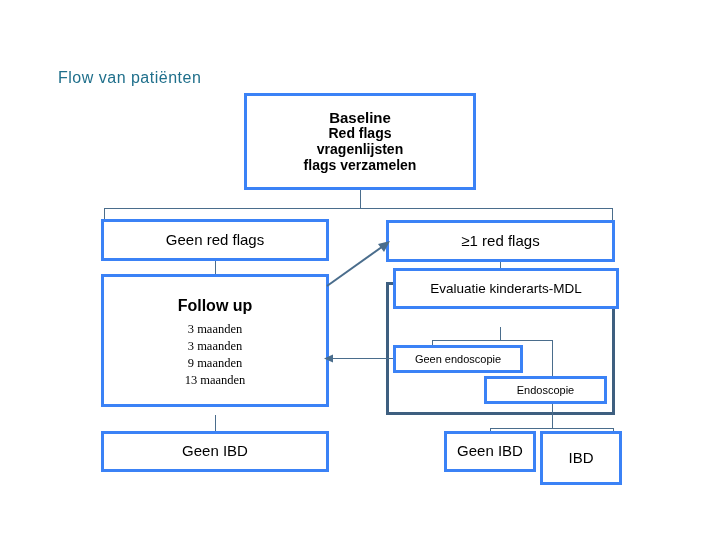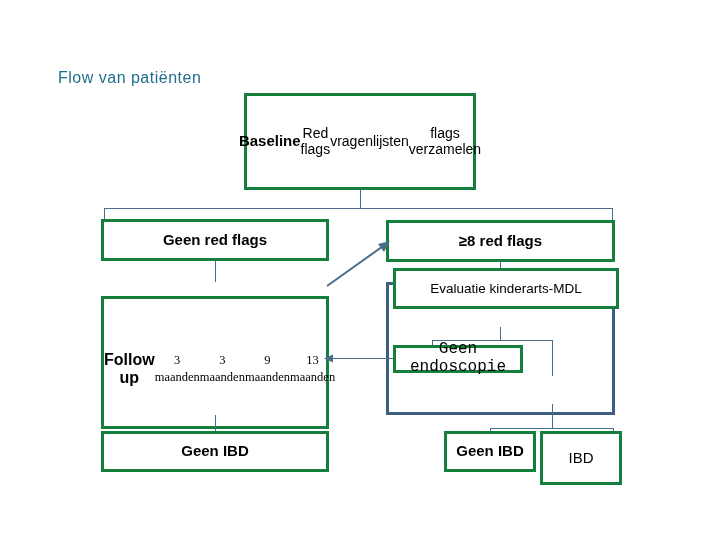--- a/index.html
+++ b/index.html
@@ -23,22 +23,23 @@
     font-weight: normal;
     color: #1f6f8b;
     letter-spacing: 0.5px;
     white-space: nowrap;
     margin-top: 27px;
   }
   .box {
     position: absolute;
     box-sizing: border-box;
     background: #ffffff;
-    border: 3px solid #15803d;
+    border: 3px solid #3b82f6;
     display: flex;
+    flex-direction: column;
     align-items: center;
     justify-content: center;
     text-align: center;
     color: #000000;
     line-height: 1.12;
   }
   .container-box {
     position: absolute;
     box-sizing: border-box;
     background: #ffffff;
@@ -48,27 +49,27 @@
     position: absolute;
     background: #4a6d8c;
   }
   .ln.h { height: 1px; }
   .ln.v { width: 1px; }
   .arrow-diag {
     position: absolute;
     overflow: visible;
     pointer-events: none;
   }
-  .t-bold { font-weight: bold; }
+  .t-bold { font-weight: normal; }
   .hdr-bold { font-weight: bold; font-size: 15px; }
-  .sub-line { font-size: 14px; font-weight: normal; }
+  .sub-line { font-size: 14px; font-weight: bold; }
   .small-list { font-size: 12.5px; line-height: 1.35; font-weight: normal; font-family: Liberation Serif, serif; }
   .lbl-15 { font-size: 15px; }
   .lbl-14 { font-size: 13.5px; }
-  .lbl-12 { font-size: 16px; font-family: Liberation Mono, monospace; }
+  .lbl-12 { font-size: 11px; }
   .spacer-6 { height: 6px; }
 </style>
 </head>
 <body>
 
 <div id="slide">
 
   <div id="title">Flow van patiënten</div>
 
   <div class="box" style="left:244px; top:93px; width:232px; height:97px;">
@@ -81,28 +82,28 @@
   <div class="ln v" style="left:360px; top:190px; height:18px;"></div>
   <div class="ln h" style="left:104px; top:208px; width:508px;"></div>
   <div class="ln v" style="left:104px; top:208px; height:12px;"></div>
   <div class="ln v" style="left:612px; top:208px; height:12px;"></div>
 
   <div class="box" style="left:101px; top:219px; width:228px; height:42px;">
     <div class="lbl-15 t-bold">Geen red flags</div>
   </div>
 
   <div class="box" style="left:386px; top:220px; width:229px; height:42px;">
-    <div class="lbl-15 t-bold">≥8 red flags</div>
+    <div class="lbl-15 t-bold">≥1 red flags</div>
   </div>
 
   <div class="ln v" style="left:215px; top:261px; height:21px;"></div>
 
   <div class="ln v" style="left:500px; top:262px; height:20px;"></div>
 
-  <div class="box" style="left:101px; top:296px; width:228px; height:133px; justify-content:flex-start; padding-top:12px;">
+  <div class="box" style="left:101px; top:274px; width:228px; height:133px; justify-content:flex-start; padding-top:20px;">
     <div class="hdr-bold" style="font-size:16px;">Follow up</div>
     <div class="spacer-6"></div>
     <div class="small-list">3 maanden</div>
     <div class="small-list">3 maanden</div>
     <div class="small-list">9 maanden</div>
     <div class="small-list">13 maanden</div>
   </div>
 
   <div class="container-box" style="left:386px; top:282px; width:229px; height:133px;"></div>
 
@@ -112,20 +113,23 @@
 
   <div class="ln v" style="left:500px; top:327px; height:13px;"></div>
   <div class="ln h" style="left:432px; top:340px; width:120px;"></div>
   <div class="ln v" style="left:432px; top:340px; height:8px;"></div>
   <div class="ln v" style="left:552px; top:340px; height:36px;"></div>
 
   <div class="box" style="left:393px; top:345px; width:130px; height:28px;">
     <div class="lbl-12">Geen endoscopie</div>
   </div>
 
+  <div class="box" style="left:484px; top:376px; width:123px; height:28px;">
+    <div class="lbl-12">Endoscopie</div>
+  </div>
 
   <div class="ln h" style="left:329px; top:358px; width:64px;"></div>
   <svg class="arrow-diag" style="left:324px; top:352px; width:14px; height:14px;" viewBox="0 0 14 14">
     <path d="M 0 6.5 L 9 2.5 L 9 10.5 Z" fill="#4a6d8c"></path>
   </svg>
 
   <svg class="arrow-diag" style="left:320px; top:236px; width:76px; height:56px;" viewBox="0 0 76 56">
     <path d="M 7 50 L 66 8" stroke="#4a6d8c" stroke-width="2" fill="none"></path>
     <path d="M 70 5 L 58 8 L 64 16 Z" fill="#4a6d8c"></path>
   </svg>

